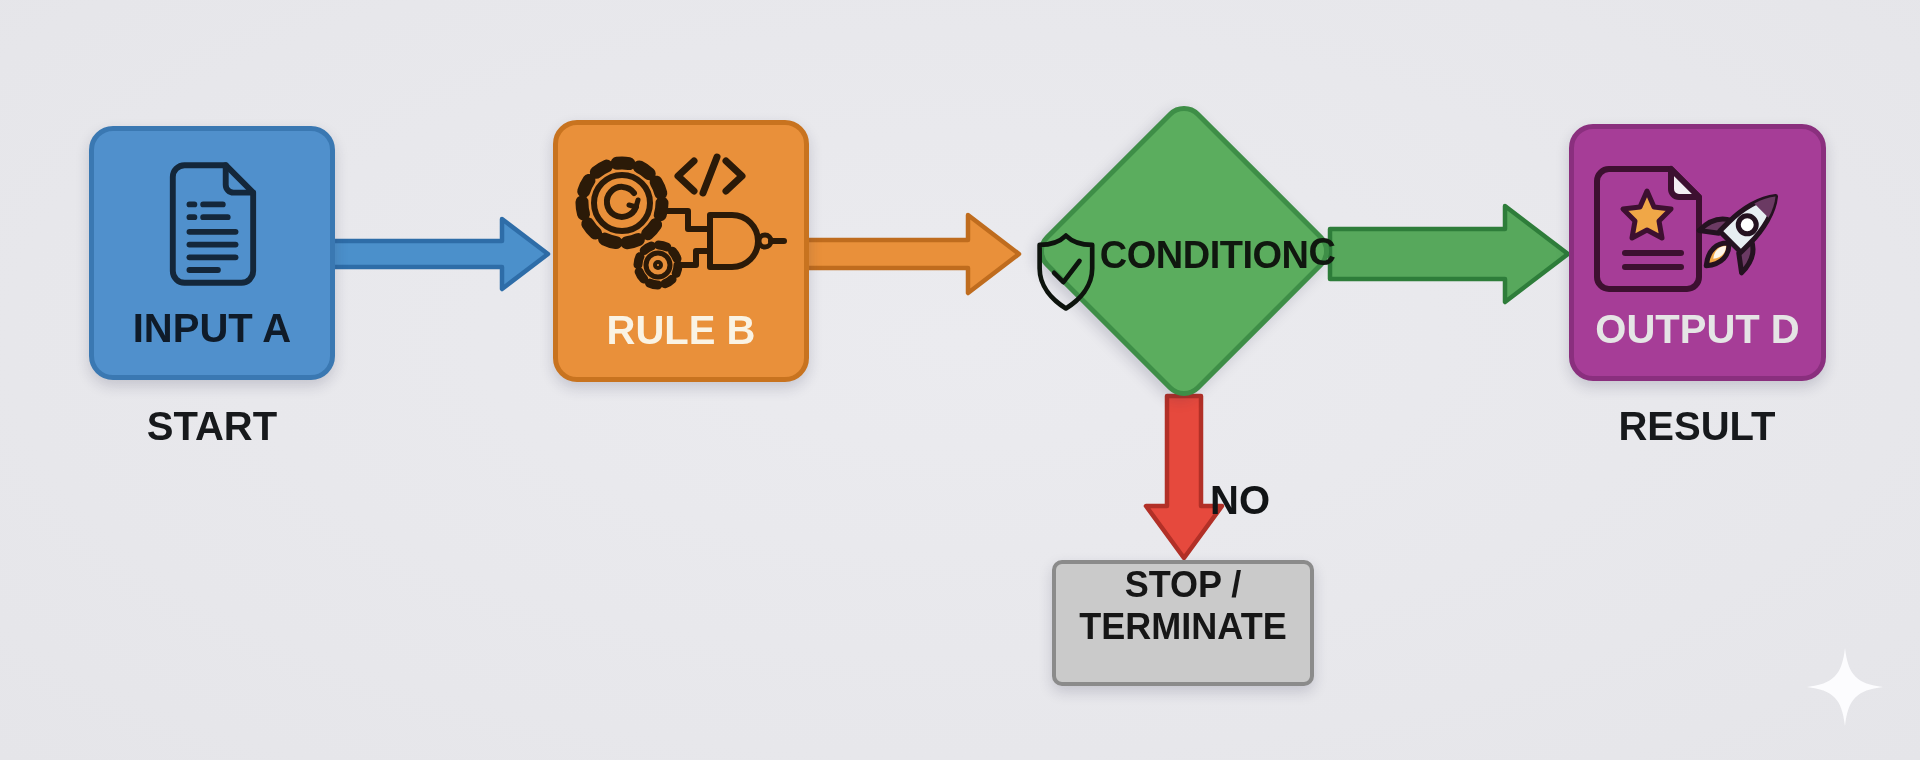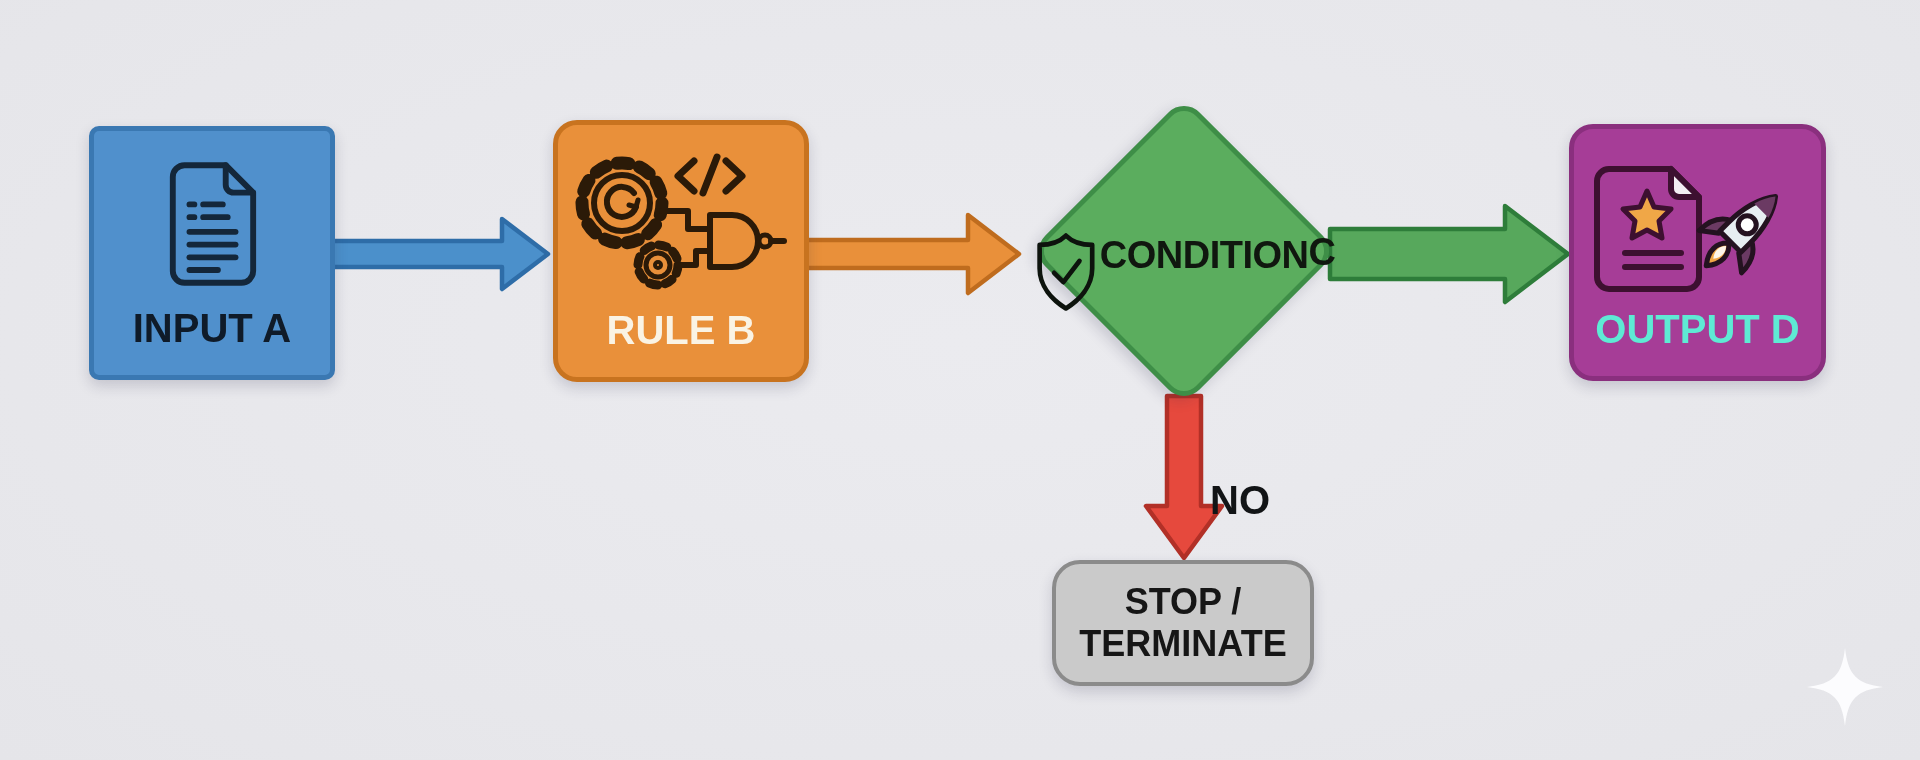--- a/index.html
+++ b/index.html
@@ -10,25 +10,25 @@
     position:relative; width:1920px; height:760px;
     background: radial-gradient(ellipse at 50% 45%, #ebebef 0%, #e7e7eb 70%, #e5e5e9 100%);
   }
 
   svg.layer { position:absolute; left:0; top:0; width:1920px; height:760px; }
 
   .node {
     position:absolute; display:flex; flex-direction:column; align-items:center;
     box-shadow:0 6px 14px rgba(40,40,70,.18);
   }
-  .node-input  { left:89px;  top:126px; width:246px; height:254px; background:#5090cc; border:5px solid #3a78b2; border-radius:10px; }
+  .node-input  { left:89px;  top:126px; width:246px; height:254px; background:#5090cc; border:5px solid #3a78b2; border-radius:24px; }
   .node-rule   { left:553px; top:120px; width:256px; height:262px; background:#e9903a; border:5px solid #c8731f; border-radius:24px; }
   .node-output { left:1569px;top:124px; width:257px; height:257px; background:#a63d97; border:5px solid #8a2f7e; border-radius:24px; }
-  .node-stop   { left:1052px;top:560px; width:262px; height:126px; background:#cacaca; border:4px solid #8b8b8b; border-radius:28px;
-                 justify-content:center; }
+  .node-stop   { left:1052px;top:560px; width:262px; height:126px; background:#cacaca; border:4px solid #8b8b8b; border-radius:10px;
+                 justify-content:flex-start; }
 
   .diamond {
     position:absolute; left:1075px; top:142px; width:218px; height:218px;
     background:#5bad5e; border:5px solid #3e8e47; border-radius:22px;
     transform:rotate(45deg);
     box-shadow:0 6px 14px rgba(40,40,70,.18);
   }
   .diamond-content {
     position:absolute; left:1032px; top:100px; width:304px; height:304px;
     display:flex; flex-direction:row; align-items:center;
@@ -37,21 +37,21 @@
   .node-icon { margin-top:28px; }
   .node-rule .node-icon { margin-top:20px; }
   .node-output .node-icon { margin-top:24px; }
 
   .node-title {
     margin-top:auto; margin-bottom:24px;
     font-size:40px; font-weight:700; letter-spacing:0px; white-space:nowrap;
   }
   .node-input  .node-title { color:#0f1b29; }
   .node-rule   .node-title { color:#faf3e4; }
-  .node-output .node-title { color:#5eead4; }
+  .node-output .node-title { color:#e5e5e5; }
 
   .diamond-title1 { margin-top:6px; font-size:38px; font-weight:700; color:#10170f; letter-spacing:-0.5px; }
   .diamond-title2 { font-size:38px; font-weight:700; color:#10170f; line-height:46px; }
 
   .stop-line { font-size:36px; font-weight:700; color:#161616; line-height:42px; text-align:center; }
 
   .caption {
     position:absolute; top:404px; width:320px; text-align:center;
     font-size:40px; font-weight:700; color:#17191c; white-space:nowrap;
   }
@@ -88,20 +88,21 @@
         <path d="M27,46 H32 M41,46 H61"></path>
         <path d="M27,59 H32 M41,59 H66"></path>
         <path d="M27,74 H74"></path>
         <path d="M27,87 H74"></path>
         <path d="M27,100 H74"></path>
         <path d="M27,113 H56"></path>
       </g>
     </svg>
     <div class="node-title">INPUT A</div>
   </div>
+  <div class="caption caption-start">START</div>
 
   <div class="node node-rule">
     <svg class="node-icon" width="222" height="152" viewBox="0 0 222 152">
       <g fill="none" stroke="#2b1a08" stroke-linecap="round" stroke-linejoin="round">
 
         <circle cx="52" cy="58" r="40" stroke-width="13" stroke-dasharray="12 10.9"></circle>
         <circle cx="52" cy="58" r="28" stroke-width="6"></circle>
         <path d="M64,48 A15,15 0 1 0 66,62" stroke-width="6"></path>
         <path d="M66,62 l-7,-2 M66,62 l2,-7" stroke-width="5"></path>
 
@@ -155,20 +156,21 @@
         <path d="M14,2 C26,8 30,18 30,32 L14,20 Z" fill="#6b3a63" stroke="#241220" stroke-width="5" stroke-linejoin="round"></path>
         <path d="M0,-46 C10,-34 15,-14 15,6 L15,18 H-15 L-15,6 C-15,-14 -10,-34 0,-46 Z" fill="#e7eef2" stroke="#241220" stroke-width="5" stroke-linejoin="round"></path>
         <path d="M0,-46 C4,-41 8,-34 10,-26 L-10,-26 C-8,-34 -4,-41 0,-46 Z" fill="#6b3a63"></path>
         <circle cx="0" cy="-6" r="9" fill="#ffffff" stroke="#241220" stroke-width="5"></circle>
         <path d="M0,20 C9,28 10,40 0,52 C-10,40 -9,28 0,20 Z" fill="#f0a747" stroke="#241220" stroke-width="5" stroke-linejoin="round"></path>
         <path d="M0,24 C5,29 5,36 0,42 C-5,36 -5,29 0,24 Z" fill="#fdf6ea"></path>
       </g>
     </svg>
     <div class="node-title">OUTPUT D</div>
   </div>
+  <div class="caption caption-result">RESULT</div>
 
   <div class="node node-stop">
     <div class="stop-line">STOP /</div>
     <div class="stop-line">TERMINATE</div>
   </div>
 
   <svg class="sparkle" width="76" height="78" viewBox="0 0 76 78">
     <path d="M38,0 C41,27 50,36 76,39 C50,42 41,51 38,78 C35,51 26,42 0,39 C26,36 35,27 38,0 Z" fill="#fcfcfe"></path>
   </svg>
 

